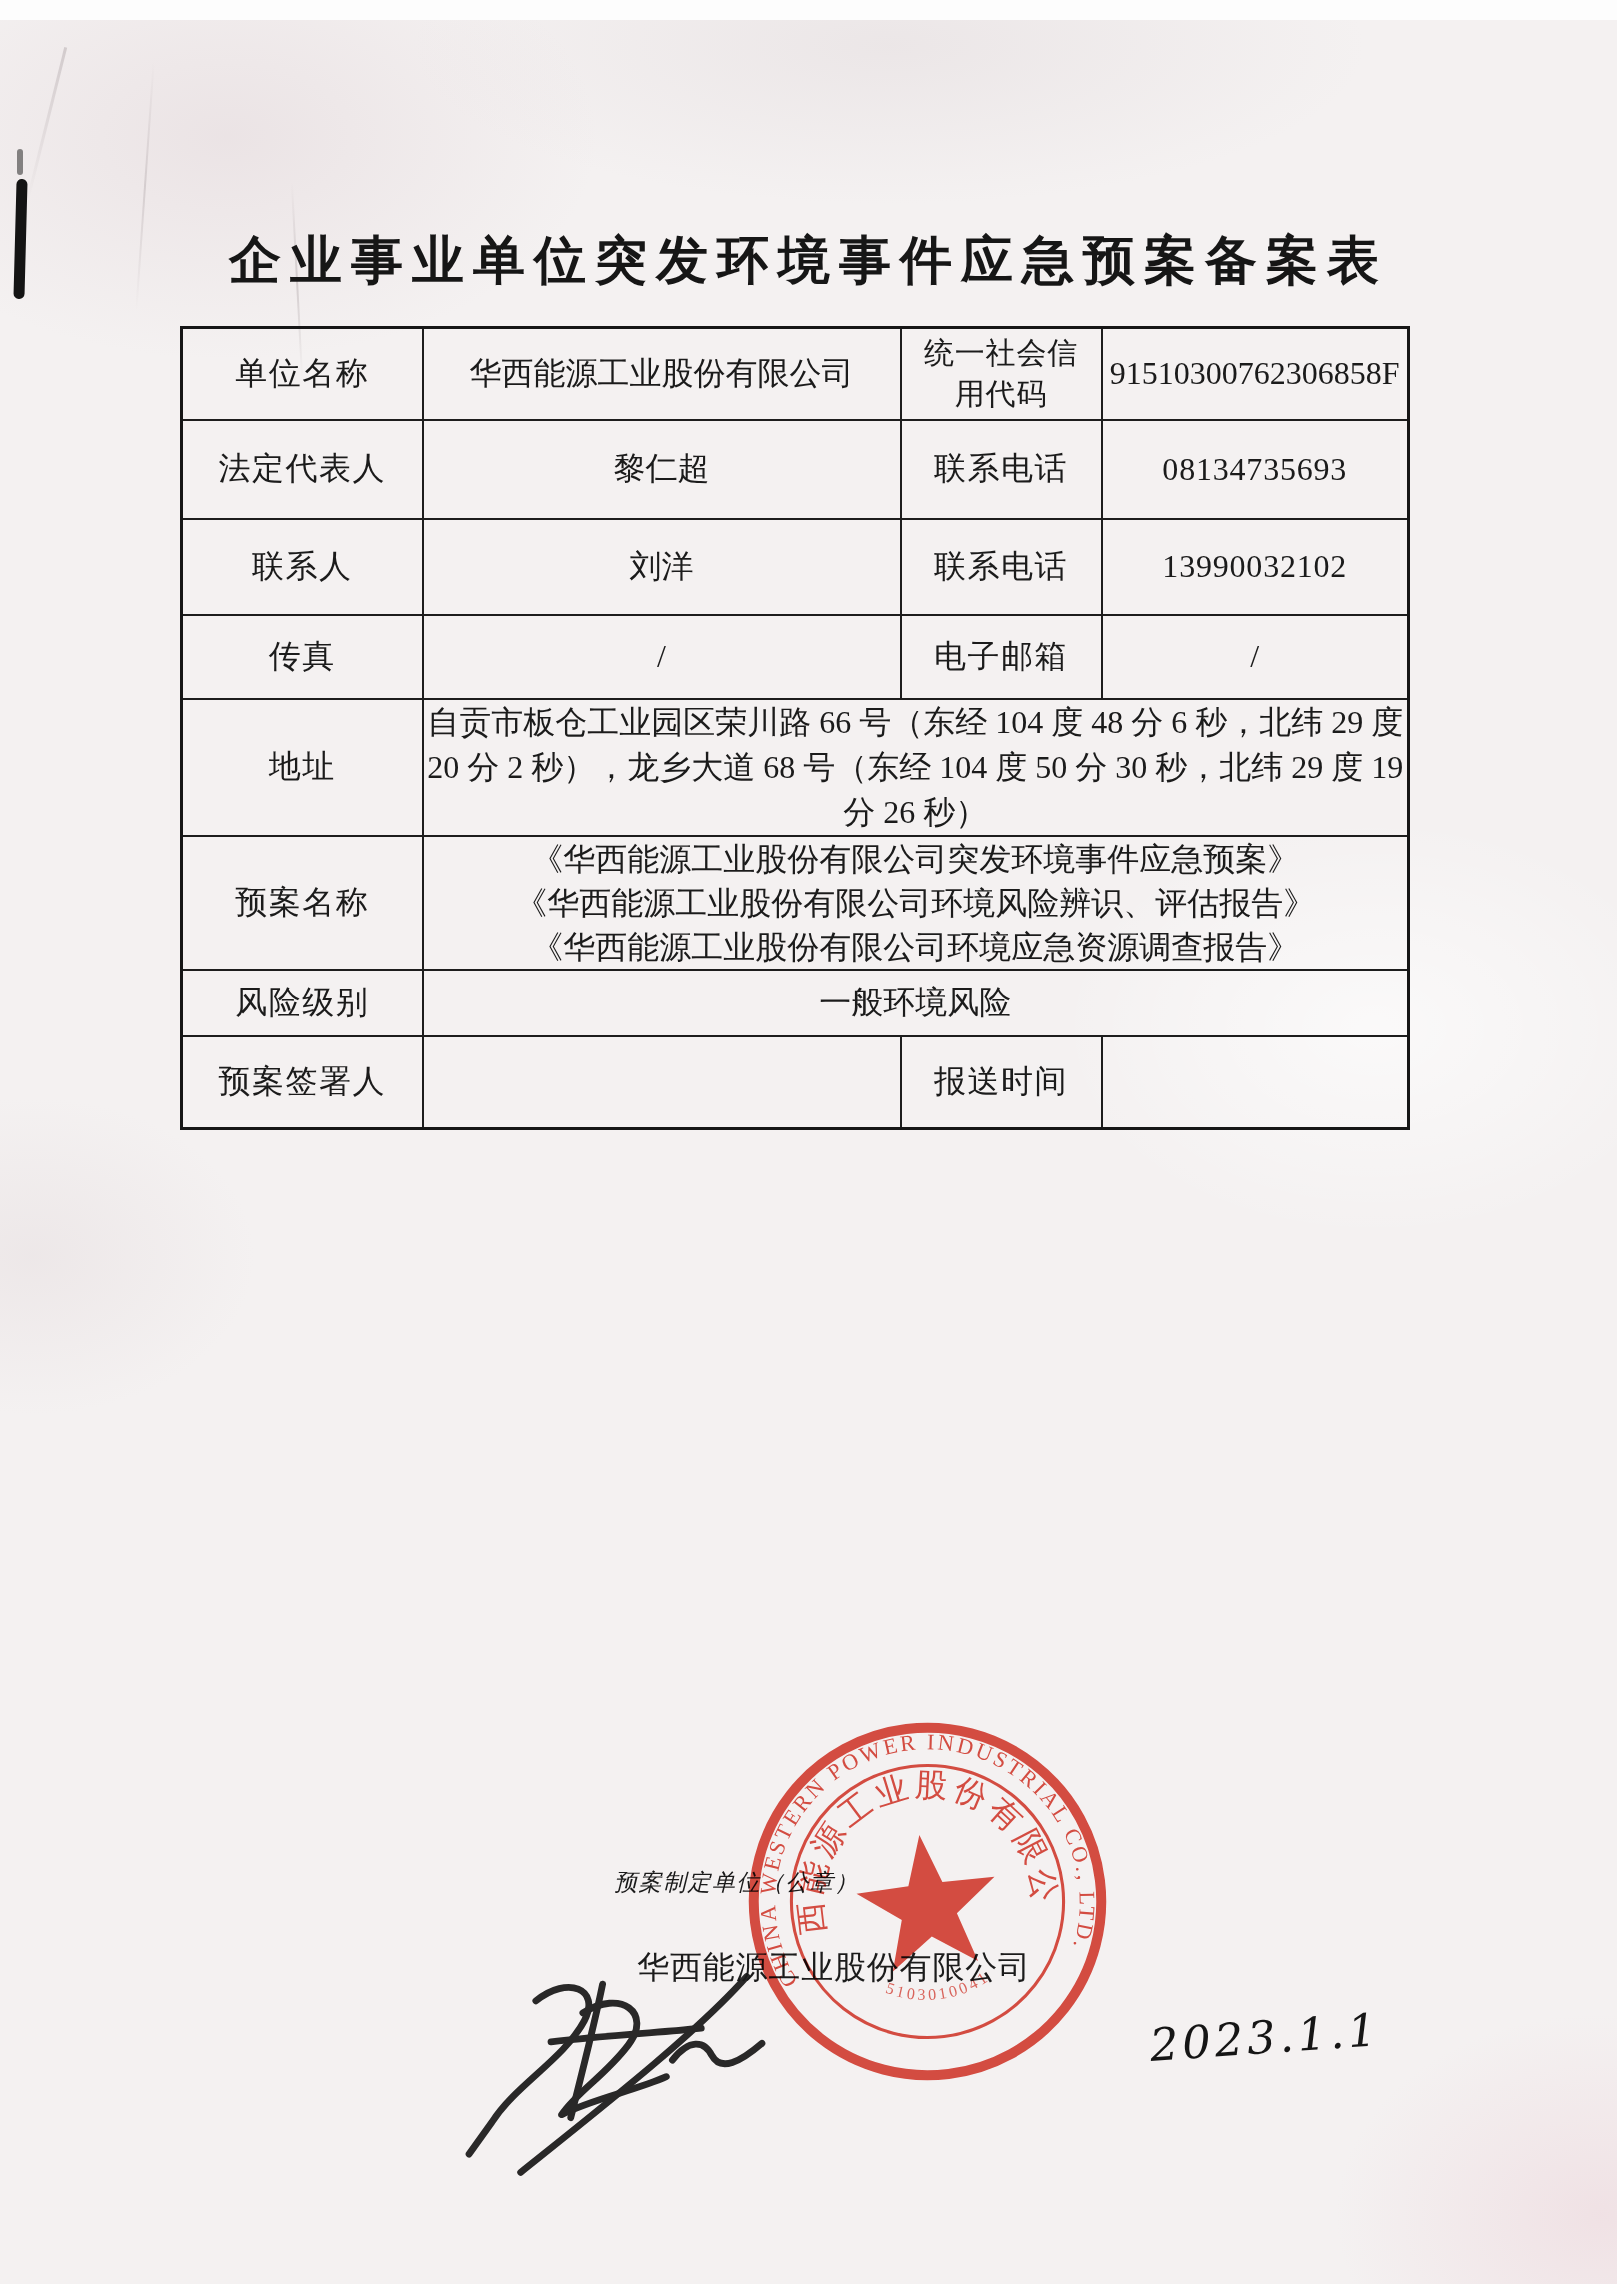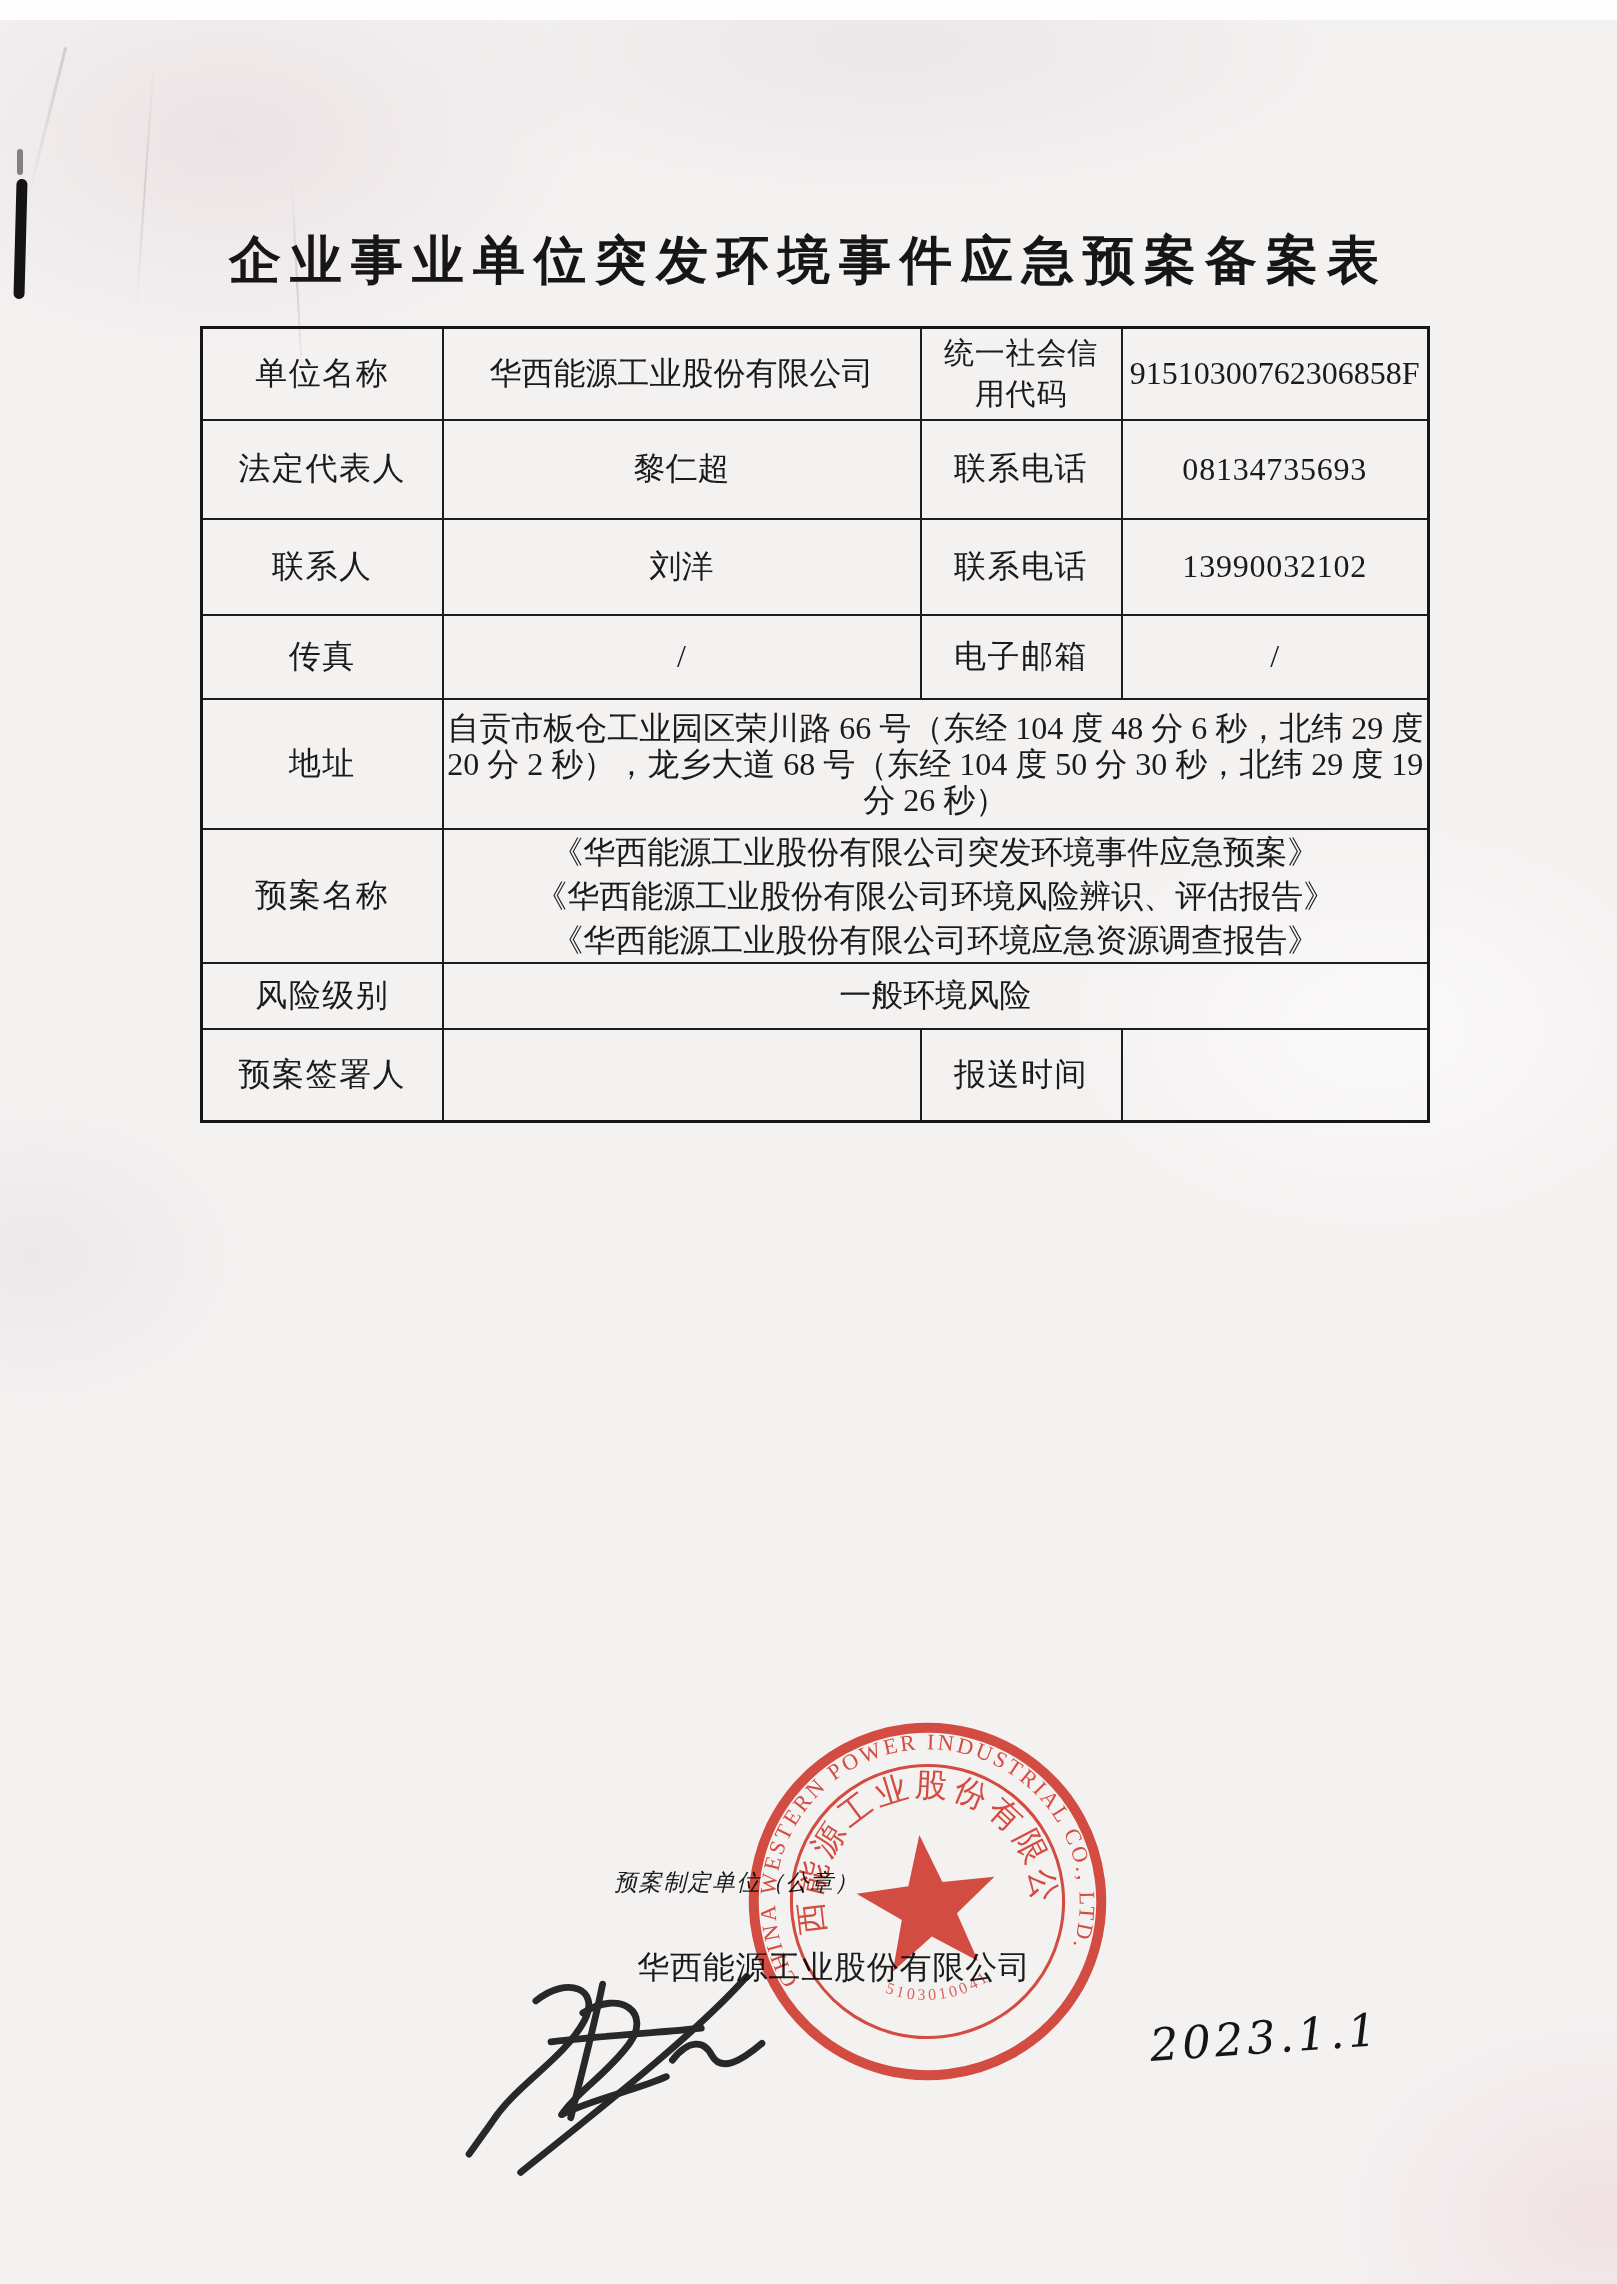--- a/index.html
+++ b/index.html
@@ -26,34 +26,34 @@
   .crease1{left:45px;top:45px;width:3px;height:159px;background:linear-gradient(#9a8f92,transparent);opacity:.35;transform:rotate(14deg);}
   .crease2{left:144px;top:61px;width:2.3px;height:250px;background:linear-gradient(transparent,#9a8f92,transparent);opacity:.3;transform:rotate(4deg);}
   .crease3{left:296px;top:182px;width:2.3px;height:197px;background:linear-gradient(transparent,#8d8184,transparent);opacity:.3;transform:rotate(-3deg);}
   
   .title{
     position:absolute;left:0;top:226px;width:100%;
     text-align:center;font-size:52px;font-weight:bold;letter-spacing:9px;color:#161616;
   }
   
   table.form{
-    position:absolute;left:200px;top:326px;width:1227px;
+    position:absolute;left:180px;top:326px;width:1227px;
     border-collapse:collapse;table-layout:fixed;
   }
   table.form td{
     border:2.3px solid #1d1d1d;
     text-align:center;vertical-align:middle;
     font-size:32px;padding:0;overflow:visible;
   }
   table.form{border:3.8px solid #161616;}
   td.lbl{letter-spacing:1.5px;}
   td.num{font-size:29px;letter-spacing:0.8px;margin-top:16px;}
   td.code{font-size:26px;letter-spacing:0;}
   .wrap8{display:inline-block;width:171px;font-size:30px;line-height:1.35;letter-spacing:0.8px;}
-  td.addr{ text-align:left;font-size:30px;line-height:36px;padding:1.5px 9px 1.5px 10.6px;letter-spacing:0;}
+  td.addr{ text-align:left;font-size:30px;line-height:45px;padding:1.5px 9px 1.5px 10.6px;letter-spacing:0;}
   td.plans{font-size:32px;line-height:44px;padding:0.8px 0;}
   tr.r1{height:92px;} tr.r2{height:99px;} tr.r3{height:96px;}
   tr.r4{height:84px;} tr.r5{height:130px;} tr.r6{height:133px;}
   tr.r7{height:66px;}  tr.r8{height:988px;} tr.r9{height:93px;}
   
   td.bigcell{vertical-align:top;text-align:left;padding:0 0 0 3px;}
   .stmt{font-size:32px;line-height:64px;margin:0;text-indent:65px;letter-spacing:0.4px;}
   .stmt.p1{margin-top:73px;max-width:1159px;}
   .stmt.p2{margin-top:76px;max-width:1184px;}
   

